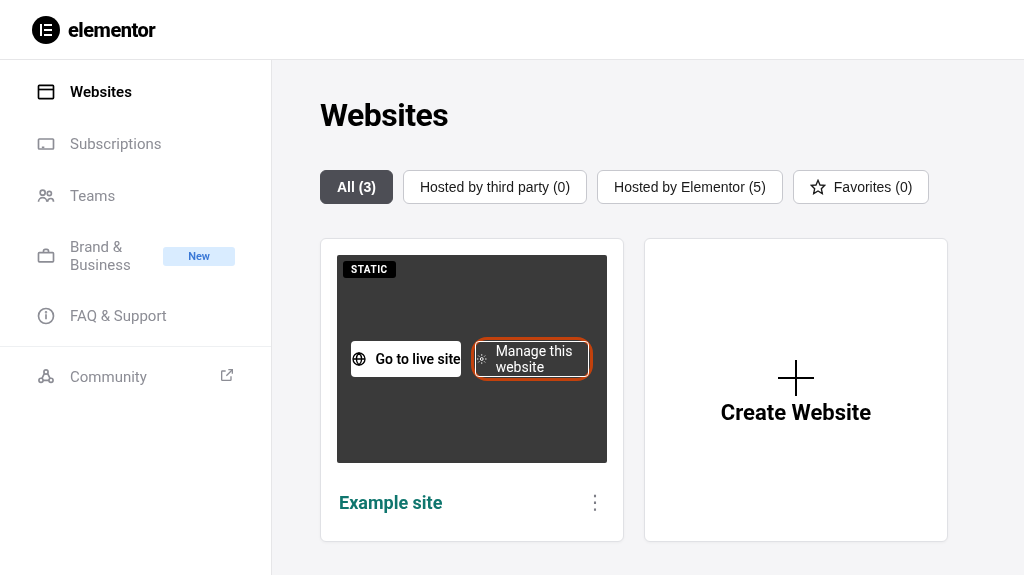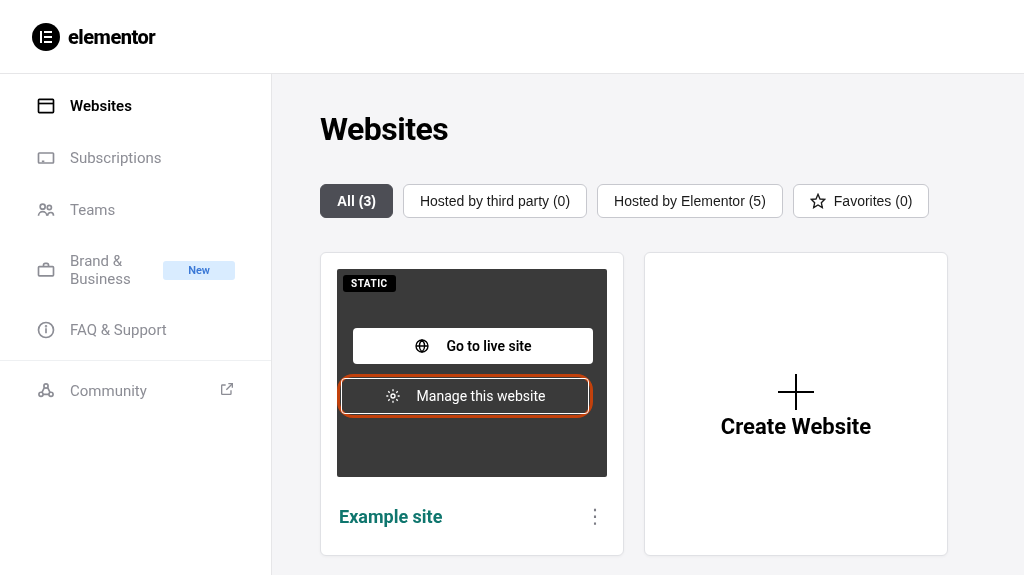--- a/index.html
+++ b/index.html
@@ -5,21 +5,21 @@
     * { margin: 0; padding: 0; box-sizing: border-box; }
     body {
       font-family: -apple-system, BlinkMacSystemFont, "Segoe UI", Roboto, Arial, sans-serif;
       background: #f5f5f7;
       width: 1024px;
       height: 575px;
       overflow: hidden;
     }
     
     .header {
-      height: 74px;
+      height: 60px;
       background: #fff;
       border-bottom: 1px solid #e6e6e8;
       display: flex;
       align-items: center;
       padding: 0 32px;
     }
     .logo-wrap { display: flex; align-items: center; gap: 8px; }
     .logo-mark {
       width: 28px; height: 28px; background: #000; border-radius: 50%;
       display: flex; align-items: center; justify-content: center;
@@ -58,30 +58,30 @@
     }
     .pill.active { background: #4d4e55; color: #fff; border-color: #4d4e55; font-weight:600;}
     .cards { display: flex; gap: 20px; }
     .card {
       width: 304px; height: 304px; background: #fff; border: 1px solid #e0e1e5;
       border-radius: 6px; overflow: hidden; display: flex; flex-direction: column;
       box-shadow: 0 1px 3px rgba(0,0,0,0.04);
     }
     .card-preview {
       height: 208px; background: #3a3a3a; position: relative; margin: 16px 16px 0 16px; border-radius:2px;
-      display: flex; flex-direction: column; align-items: flex-end; justify-content: center;
+      display: flex; flex-direction: row; align-items: center; justify-content: center;
       gap: 10px; padding: 14px;
     }
     .static-tag {
       position: absolute; top: 6px; left: 6px; background: #000; color: #fff;
       font-size: 10px; font-weight: 700; padding: 3px 8px; border-radius: 3px; letter-spacing: 0.5px;
     }
     .act-btn {
       width: 240px; height: 36px; border-radius: 4px; display: flex; align-items: center;
-      justify-content: center; gap: 16px; font-size: 14px; cursor: pointer;
+      justify-content: center; gap: 8px; font-size: 14px; cursor: pointer;
     }
     .act-btn.white { background: #fff; color: #000; font-weight: 600; }
     .act-btn.outline { background: transparent; color: #fff; border: 1px solid #fff; }
     .highlight-wrap {
       border: 3px solid #c2410c; border-radius: 16px; padding: 1px; width: 256px;
     }
     .highlight-wrap .act-btn { width: 100%; }
     .card-footer { padding: 18px 18px; display: flex; align-items: center; justify-content: space-between; flex:1;}
     .card-title { font-size: 18px; font-weight: 700; color: #0f766e; }
     .kebab { color: #7d7e86; font-size: 20px; cursor: pointer; line-height: 1;}

